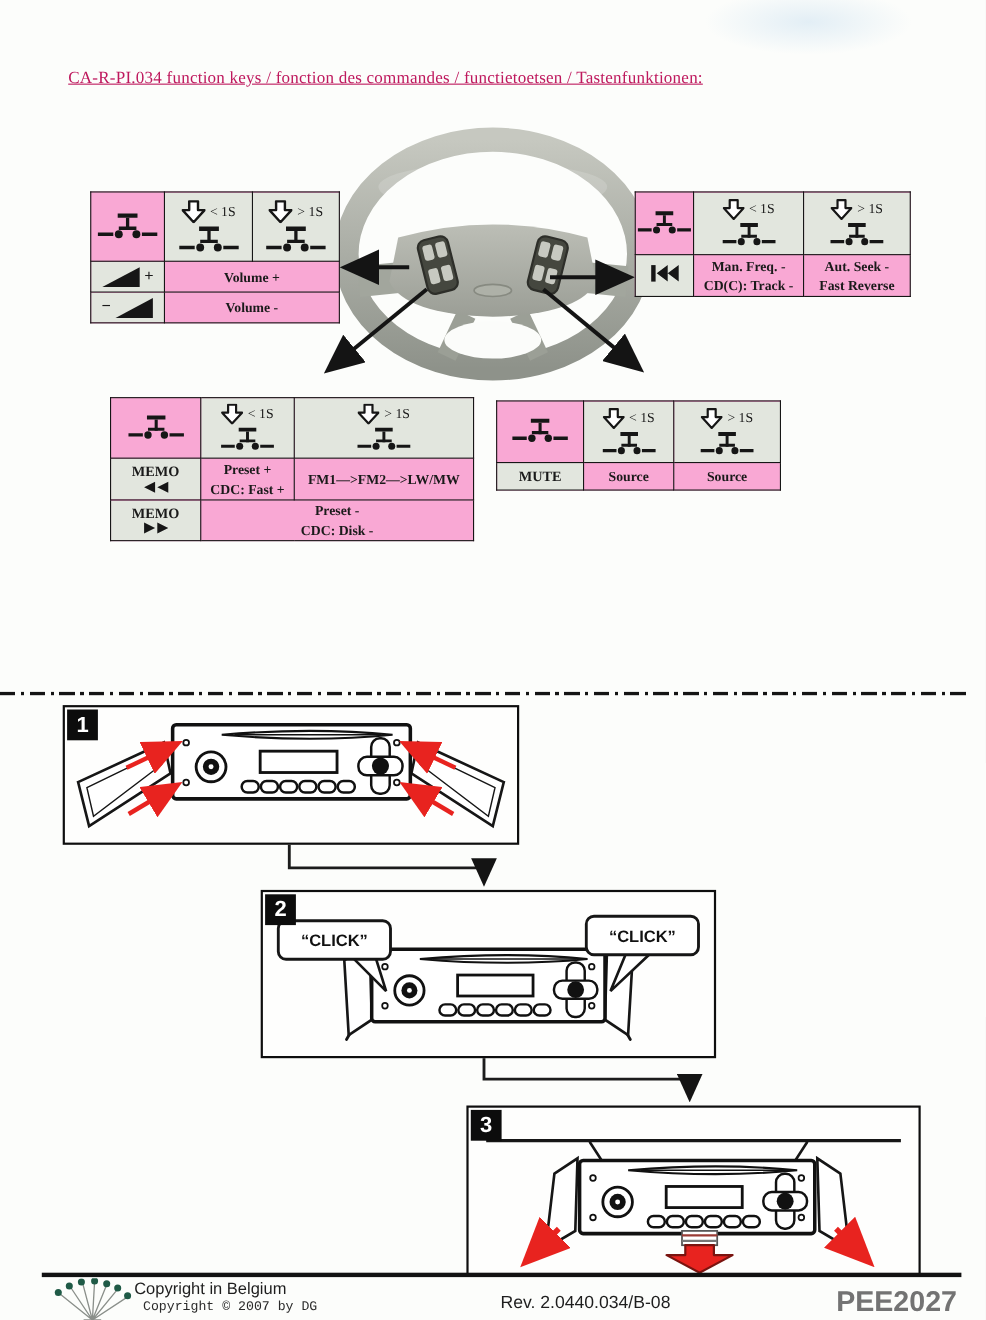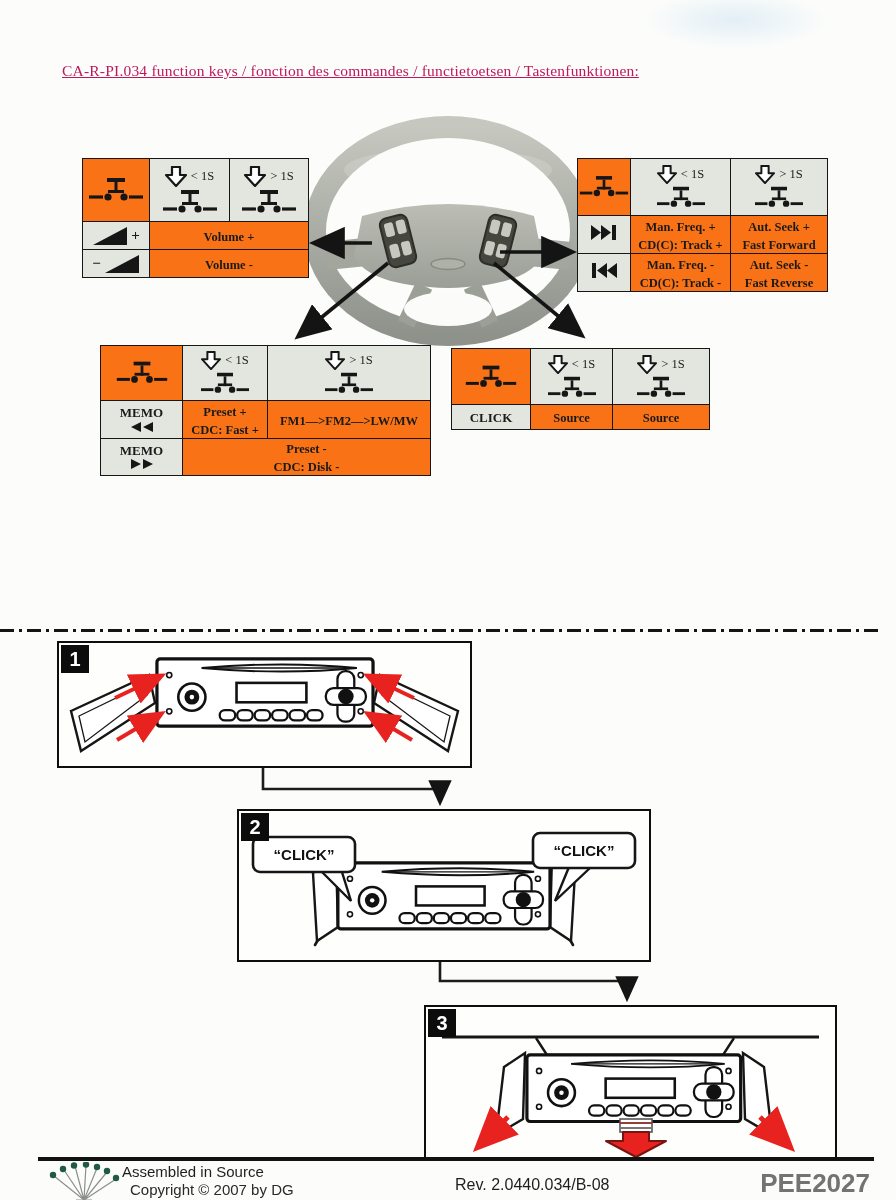--- a/index.html
+++ b/index.html
@@ -4,21 +4,21 @@
 <style>
   html,body{margin:0;padding:0;}
   body{width:896px;height:1200px;background:#f4f4f2;font-family:"Liberation Serif",serif;}
   .page{position:relative;width:896px;height:1200px;background:#fcfdfb;overflow:hidden;color:#1a1a1a;}
   .smudge{position:absolute;left:640px;top:-10px;width:190px;height:60px;
     background:radial-gradient(ellipse at center,rgba(185,214,236,.38),rgba(185,214,236,0) 70%);}
   .title{position:absolute;left:62px;top:62px;font-size:15.5px;letter-spacing:.2px;
     text-decoration:underline;color:#be185d;white-space:nowrap;}
 
   
-  table.fn{position:absolute;border-collapse:collapse;table-layout:fixed;background:#f97316;}
+  table.fn{position:absolute;border-collapse:collapse;table-layout:fixed;background:#f9a8d4;margin-top:16px;}
   table.fn td{border:1.8px solid #161616;text-align:center;vertical-align:middle;padding:0;overflow:hidden;}
   td.tint{background:#e2e6de;}
   .act{font-weight:bold;font-size:12.5px;line-height:1.18;white-space:pre-line;}
   .keylbl{font-weight:bold;font-size:13px;line-height:1.05;}
   .pressbox{display:flex;flex-direction:column;align-items:center;gap:1px;}
   .pressrow{display:flex;align-items:center;gap:4px;}
   .presslbl{font-size:12.5px;}
   .stackicon{display:flex;flex-direction:column;align-items:center;gap:1px;}
   .volrow{display:flex;align-items:center;justify-content:center;gap:3px;font-weight:bold;font-size:15px;}
 
@@ -34,21 +34,21 @@
   .stepbox{position:absolute;border:2.5px solid #0e0e0e;background:#fefefd;}
   .badge{position:absolute;left:2px;top:2px;width:28px;height:28px;background:#0c0c0c;color:#fff;
     font-family:"Liberation Sans",sans-serif;font-weight:bold;font-size:20px;display:flex;
     align-items:center;justify-content:center;z-index:3;}
   .stepbox svg{position:absolute;left:0;top:0;}
   .overlay{position:absolute;left:0;top:0;pointer-events:none;}
 
   
   .footline{position:absolute;left:38px;top:1157px;width:836px;height:4px;background:#121212;}
   .f-assembled{position:absolute;left:122px;top:1163px;font-family:"Liberation Sans",sans-serif;font-size:15px;color:#1e1e1e;}
-  .f-copy{position:absolute;left:130px;top:1181px;font-family:Liberation Sans, sans-serif;font-size:15px;color:#2a2a2a;}
+  .f-copy{position:absolute;left:130px;top:1181px;font-family:Liberation Mono, monospace;font-size:12px;color:#2a2a2a;}
   .f-rev{position:absolute;left:455px;top:1176px;font-family:Liberation Sans, sans-serif;font-size:16px;color:#1e1e1e;}
   .f-code{position:absolute;right:26px;top:1168px;font-family:"Liberation Sans",sans-serif;font-size:26px;font-weight:bold;color:#737373;}
   svg text{font-family:"Liberation Sans",sans-serif;}
 </style>
 </head>
 <body>
 
 <div class="page">
   <div class="smudge"></div>
 
@@ -243,32 +243,20 @@
           </div>
           <svg width="50" height="24" viewBox="0 0 56 27">
                 <use href="#push-btn" transform="translate(0,-3)"></use>
               </svg>
         </div>
       </td>
     </tr>
     <tr style="height:38px">
       <td class="tint">
         <svg width="28" height="17" viewBox="0 0 28 17">
-          <path d="M1 1 L11 8.5 L1 16 Z M11 1 L21 8.5 L11 16 Z" fill="#161616"></path>
-              <rect x="22" y="1" width="4" height="15" fill="#161616"></rect>
-        </svg>
-      </td>
-      <td><span class="act">Man. Freq. +
-CD(C): Track +</span></td>
-      <td><span class="act">Aut. Seek +
-Fast Forward</span></td>
-    </tr>
-    <tr style="height:38px">
-      <td class="tint">
-        <svg width="28" height="17" viewBox="0 0 28 17">
           <rect x="2" y="1" width="4" height="15" fill="#161616"></rect>
               <path d="M17 1 L7 8.5 L17 16 Z M27 1 L17 8.5 L27 16 Z" fill="#161616"></path>
         </svg>
       </td>
       <td><span class="act">Man. Freq. -
 CD(C): Track -</span></td>
       <td><span class="act">Aut. Seek -
 Fast Reverse</span></td>
     </tr>
   </tbody>
@@ -376,21 +364,21 @@
                 </svg>
             <span class="presslbl">&gt; 1S</span>
           </div>
           <svg width="50" height="24" viewBox="0 0 56 27">
                 <use href="#push-btn" transform="translate(0,-3)"></use>
               </svg>
         </div>
       </td>
     </tr>
     <tr style="height:25px">
-      <td class="tint"><span class="keylbl">CLICK</span></td>
+      <td class="tint"><span class="keylbl">MUTE</span></td>
       <td><span class="act">Source</span></td>
       <td><span class="act">Source</span></td>
     </tr>
   </tbody>
     </table>
 
 
   <div class="dashdot"></div>
 
   <svg class="overlay" style="top:630px;" width="896" height="570" viewBox="0 0 896 570">
@@ -466,17 +454,17 @@
     <g fill="#1f5a46">
       <circle cx="7" cy="13" r="3.2"></circle>
         <circle cx="17" cy="7" r="3.2"></circle>
         <circle cx="28" cy="3.5" r="3.2"></circle>
       <circle cx="40" cy="2.5" r="3.2"></circle>
         <circle cx="51" cy="5" r="3.2"></circle>
         <circle cx="61" cy="9" r="3.2"></circle>
       <circle cx="70" cy="16" r="3.2"></circle>
     </g>
   </svg>
-  <div class="f-assembled">Assembled in Source</div>
+  <div class="f-assembled">Copyright in Belgium</div>
   <div class="f-copy">Copyright ©  2007 by DG</div>
   <div class="f-rev">Rev. 2.0440.034/B-08</div>
   <div class="f-code">PEE2027</div>
 </div>
 
 </body></html>

